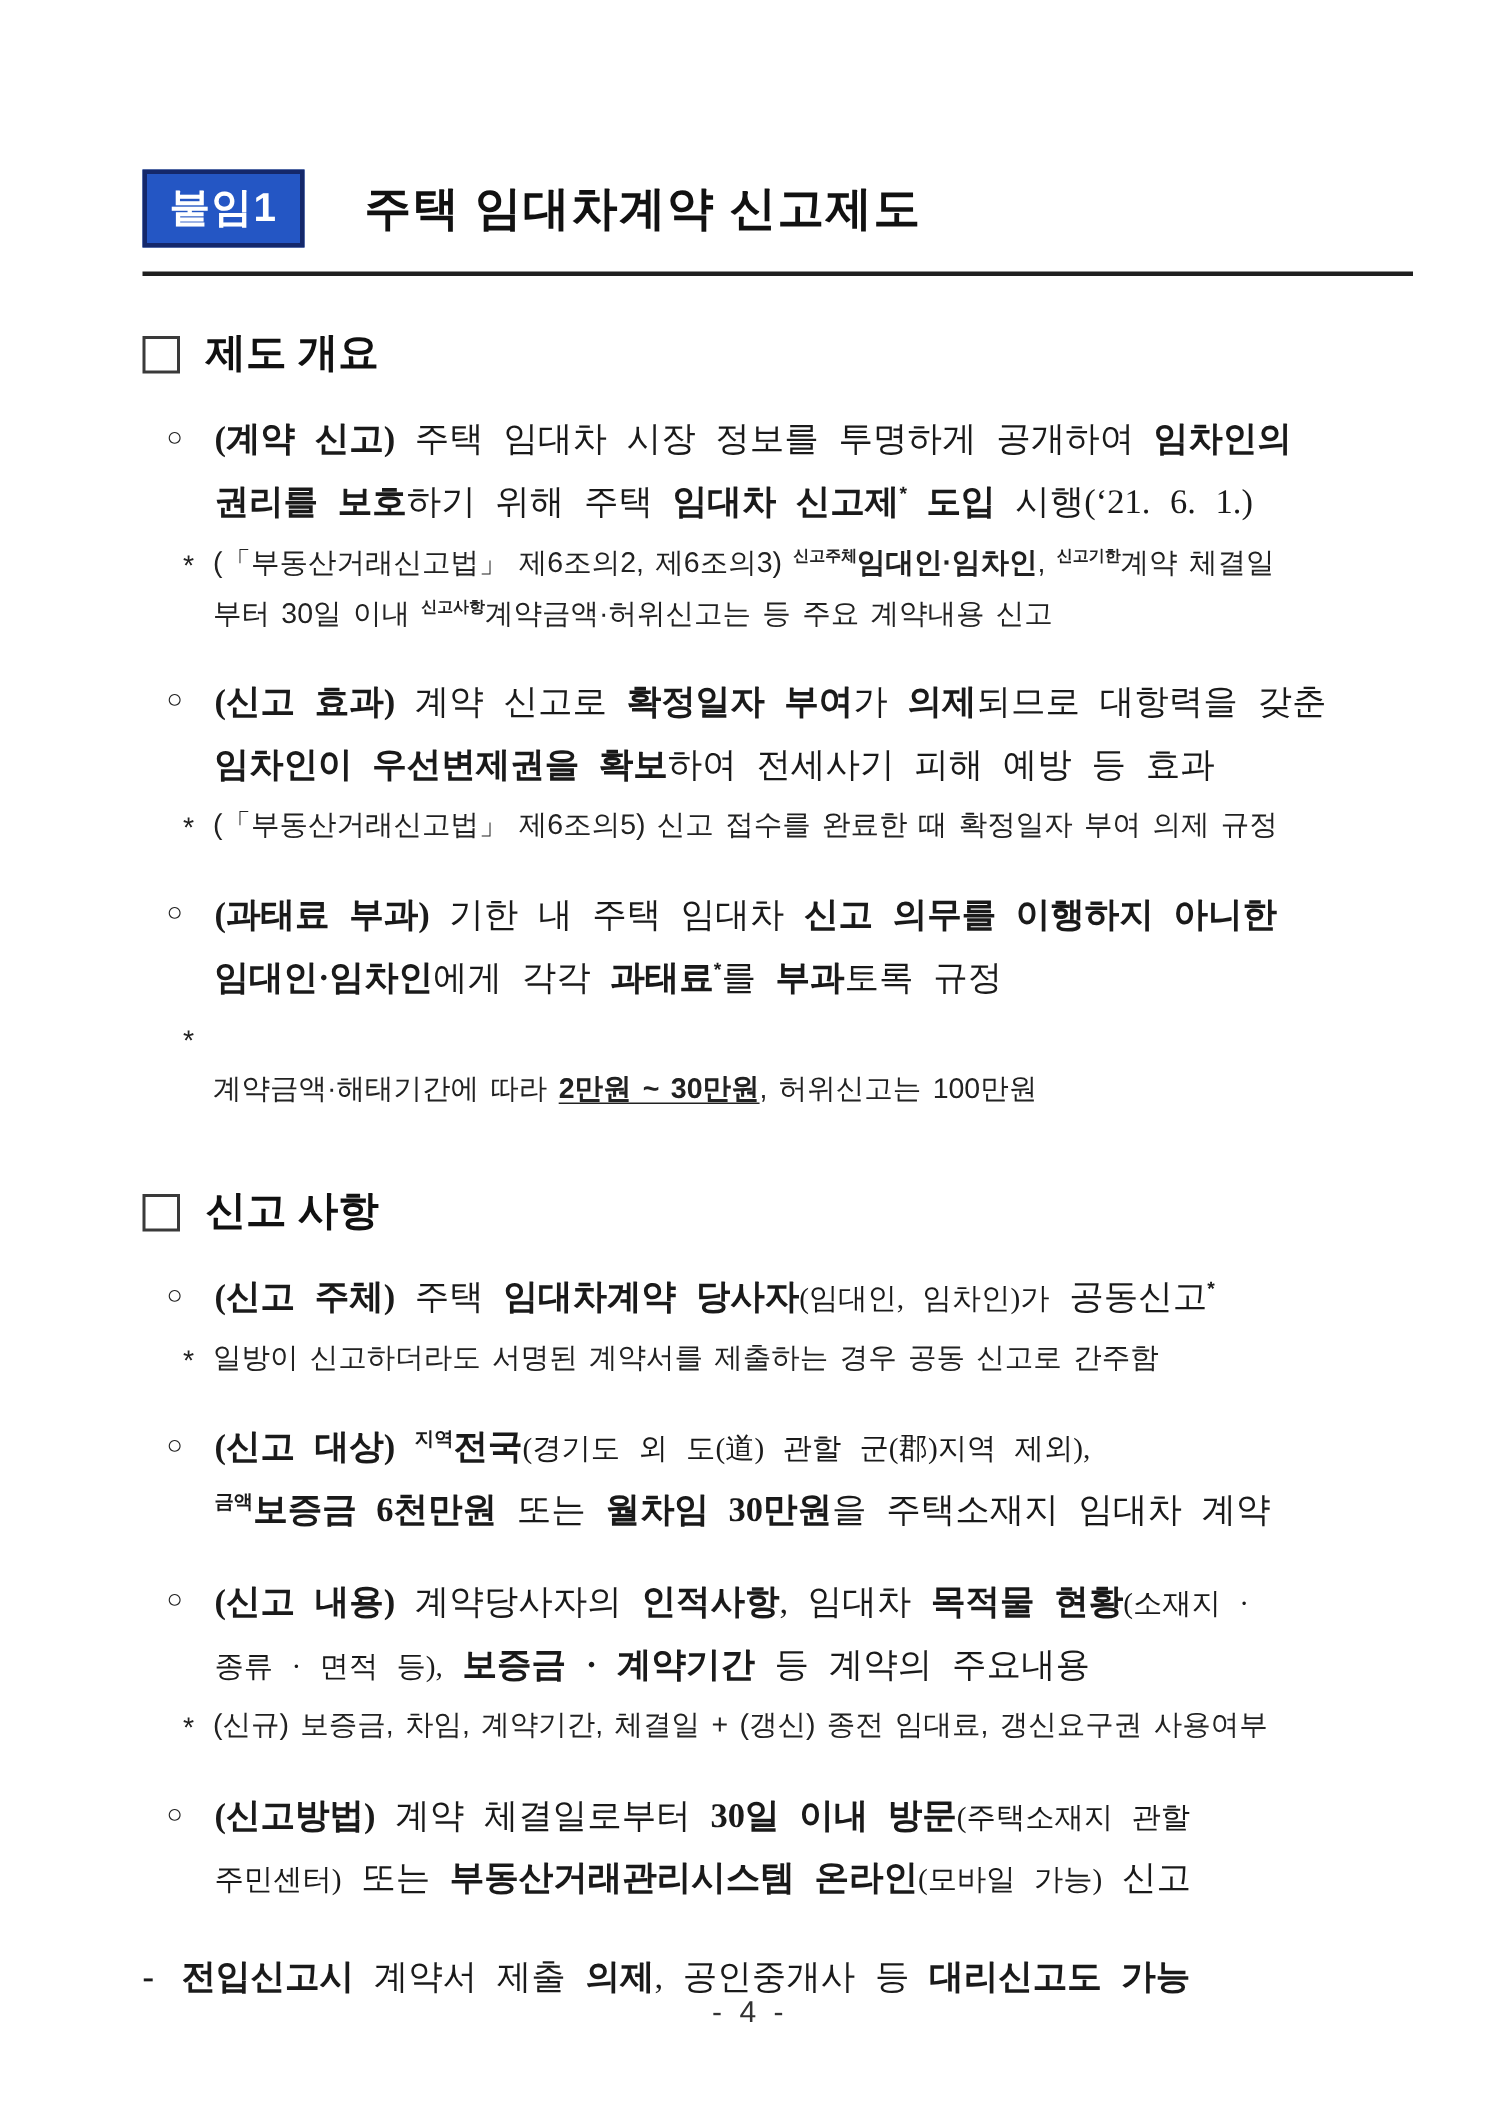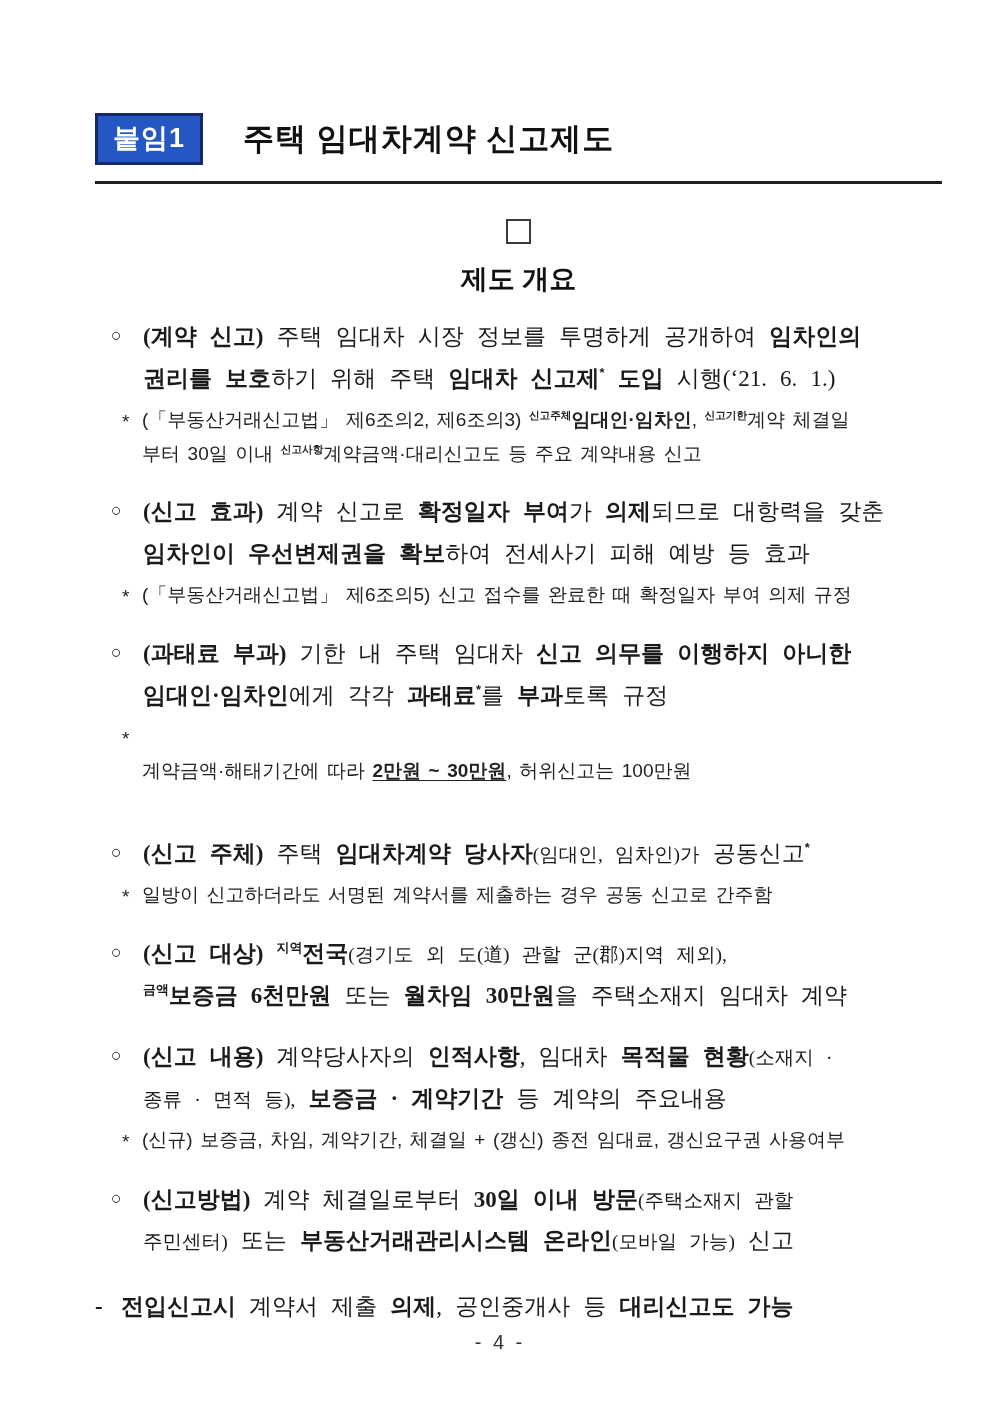--- a/index.html
+++ b/index.html
@@ -27,21 +27,20 @@
   .title{
     margin:14px;font-family:"Liberation Sans",sans-serif;
     font-size:31px;font-weight:bold;letter-spacing:1px;color:#111;
   }
   
   .sec-heading{
     display:flex;align-items:center;gap:17px;
     font-family:"Liberation Sans",sans-serif;
     font-size:27px;font-weight:bold;color:#111;
     margin:33px 0 10px 0;
-    flex-direction:column;
   }
   .sq{
     width:21px;height:21px;border:2px solid #3a3a3a;
     display:inline-block;flex:0 0 auto;margin-top:2px;
   }
   
   .bullet{
     display:flex;margin:19px 0 2px 16px;
     font-size:23px;line-height:1.82;word-spacing:0.32em;
   }
@@ -91,21 +90,21 @@
       <span class="sq"></span>
       <span>제도 개요</span>
     </div>
 
     <div class="bullet">
       <span class="mark">○</span>
       <div class="txt"><span class="b">(계약 신고) </span><span>주택 임대차 시장 정보를 투명하게 공개하여 </span><span class="b">임차인의</span><br><span class="b">권리를 보호</span><span>하기 위해 주택 </span><span class="b">임대차 신고제</span><span class="sup">*</span><span class="b"> 도입</span><span> 시행(‘21. 6. 1.)</span></div>
     </div>
     <div class="fnote">
       <span class="mark">*</span>
-      <div class="txt"><span>(「부동산거래신고법」 제6조의2, 제6조의3) </span><span class="sup">신고주체</span><span class="b">임대인·임차인</span><span>, </span><span class="sup">신고기한</span><span>계약 체결일</span><br><span>부터 30일 이내 </span><span class="sup">신고사항</span><span>계약금액·대리신고도 등 주요 계약내용 신고</span></div>
+      <div class="txt"><span>(「부동산거래신고법」 제6조의2, 제6조의3) </span><span class="sup">신고주체</span><span class="b">임대인·임차인</span><span>, </span><span class="sup">신고기한</span><span>계약 체결일</span><br><span>부터 30일 이내 </span><span class="sup">신고사항</span><span>계약금액·허위신고는 등 주요 계약내용 신고</span></div>
     </div>
 
     <div class="bullet">
       <span class="mark">○</span>
       <div class="txt"><span class="b">(신고 효과) </span><span>계약 신고로 </span><span class="b">확정일자 부여</span><span>가 </span><span class="b">의제</span><span>되므로 대항력을 갖춘</span><br><span class="b">임차인이 우선변제권을 확보</span><span>하여 전세사기 피해 예방 등 효과</span></div>
     </div>
     <div class="fnote">
       <span class="mark">*</span>
       <div class="txt"><span>(「부동산거래신고법」 제6조의5) 신고 접수를 완료한 때 확정일자 부여 의제 규정</span></div>
     </div>
@@ -114,20 +113,24 @@
       <span class="mark">○</span>
       <div class="txt"><span class="b">(과태료 부과) </span><span>기한 내 주택 임대차 </span><span class="b">신고 의무를 이행하지 아니한</span><br><span class="b">임대인·임차인</span><span>에게 각각 </span><span class="b">과태료</span><span class="sup">*</span><span>를 </span><span class="b">부과</span><span>토록 규정</span></div>
     </div>
     <div class="fnote">
       <span class="mark">*</span>
       <div class="txt"><br><span>계약금액·해태기간에 따라 </span><span class="b u">2만원 ~ 30만원</span><span>, 허위신고는 100만원</span></div>
     </div>
   </div>
 
   <div style="margin-top:44px;">
+    <div class="sec-heading">
+      <span class="sq"></span>
+      <span>신고 사항</span>
+    </div>
 
     <div class="bullet">
       <span class="mark">○</span>
       <div class="txt"><span class="b">(신고 주체) </span><span>주택 </span><span class="b">임대차계약 당사자</span><span class="small">(임대인, 임차인)가</span><span> 공동신고</span><span class="sup">*</span></div>
     </div>
     <div class="fnote">
       <span class="mark">*</span>
       <div class="txt"><span>일방이 신고하더라도 서명된 계약서를 제출하는 경우 공동 신고로 간주함</span></div>
     </div>
 

